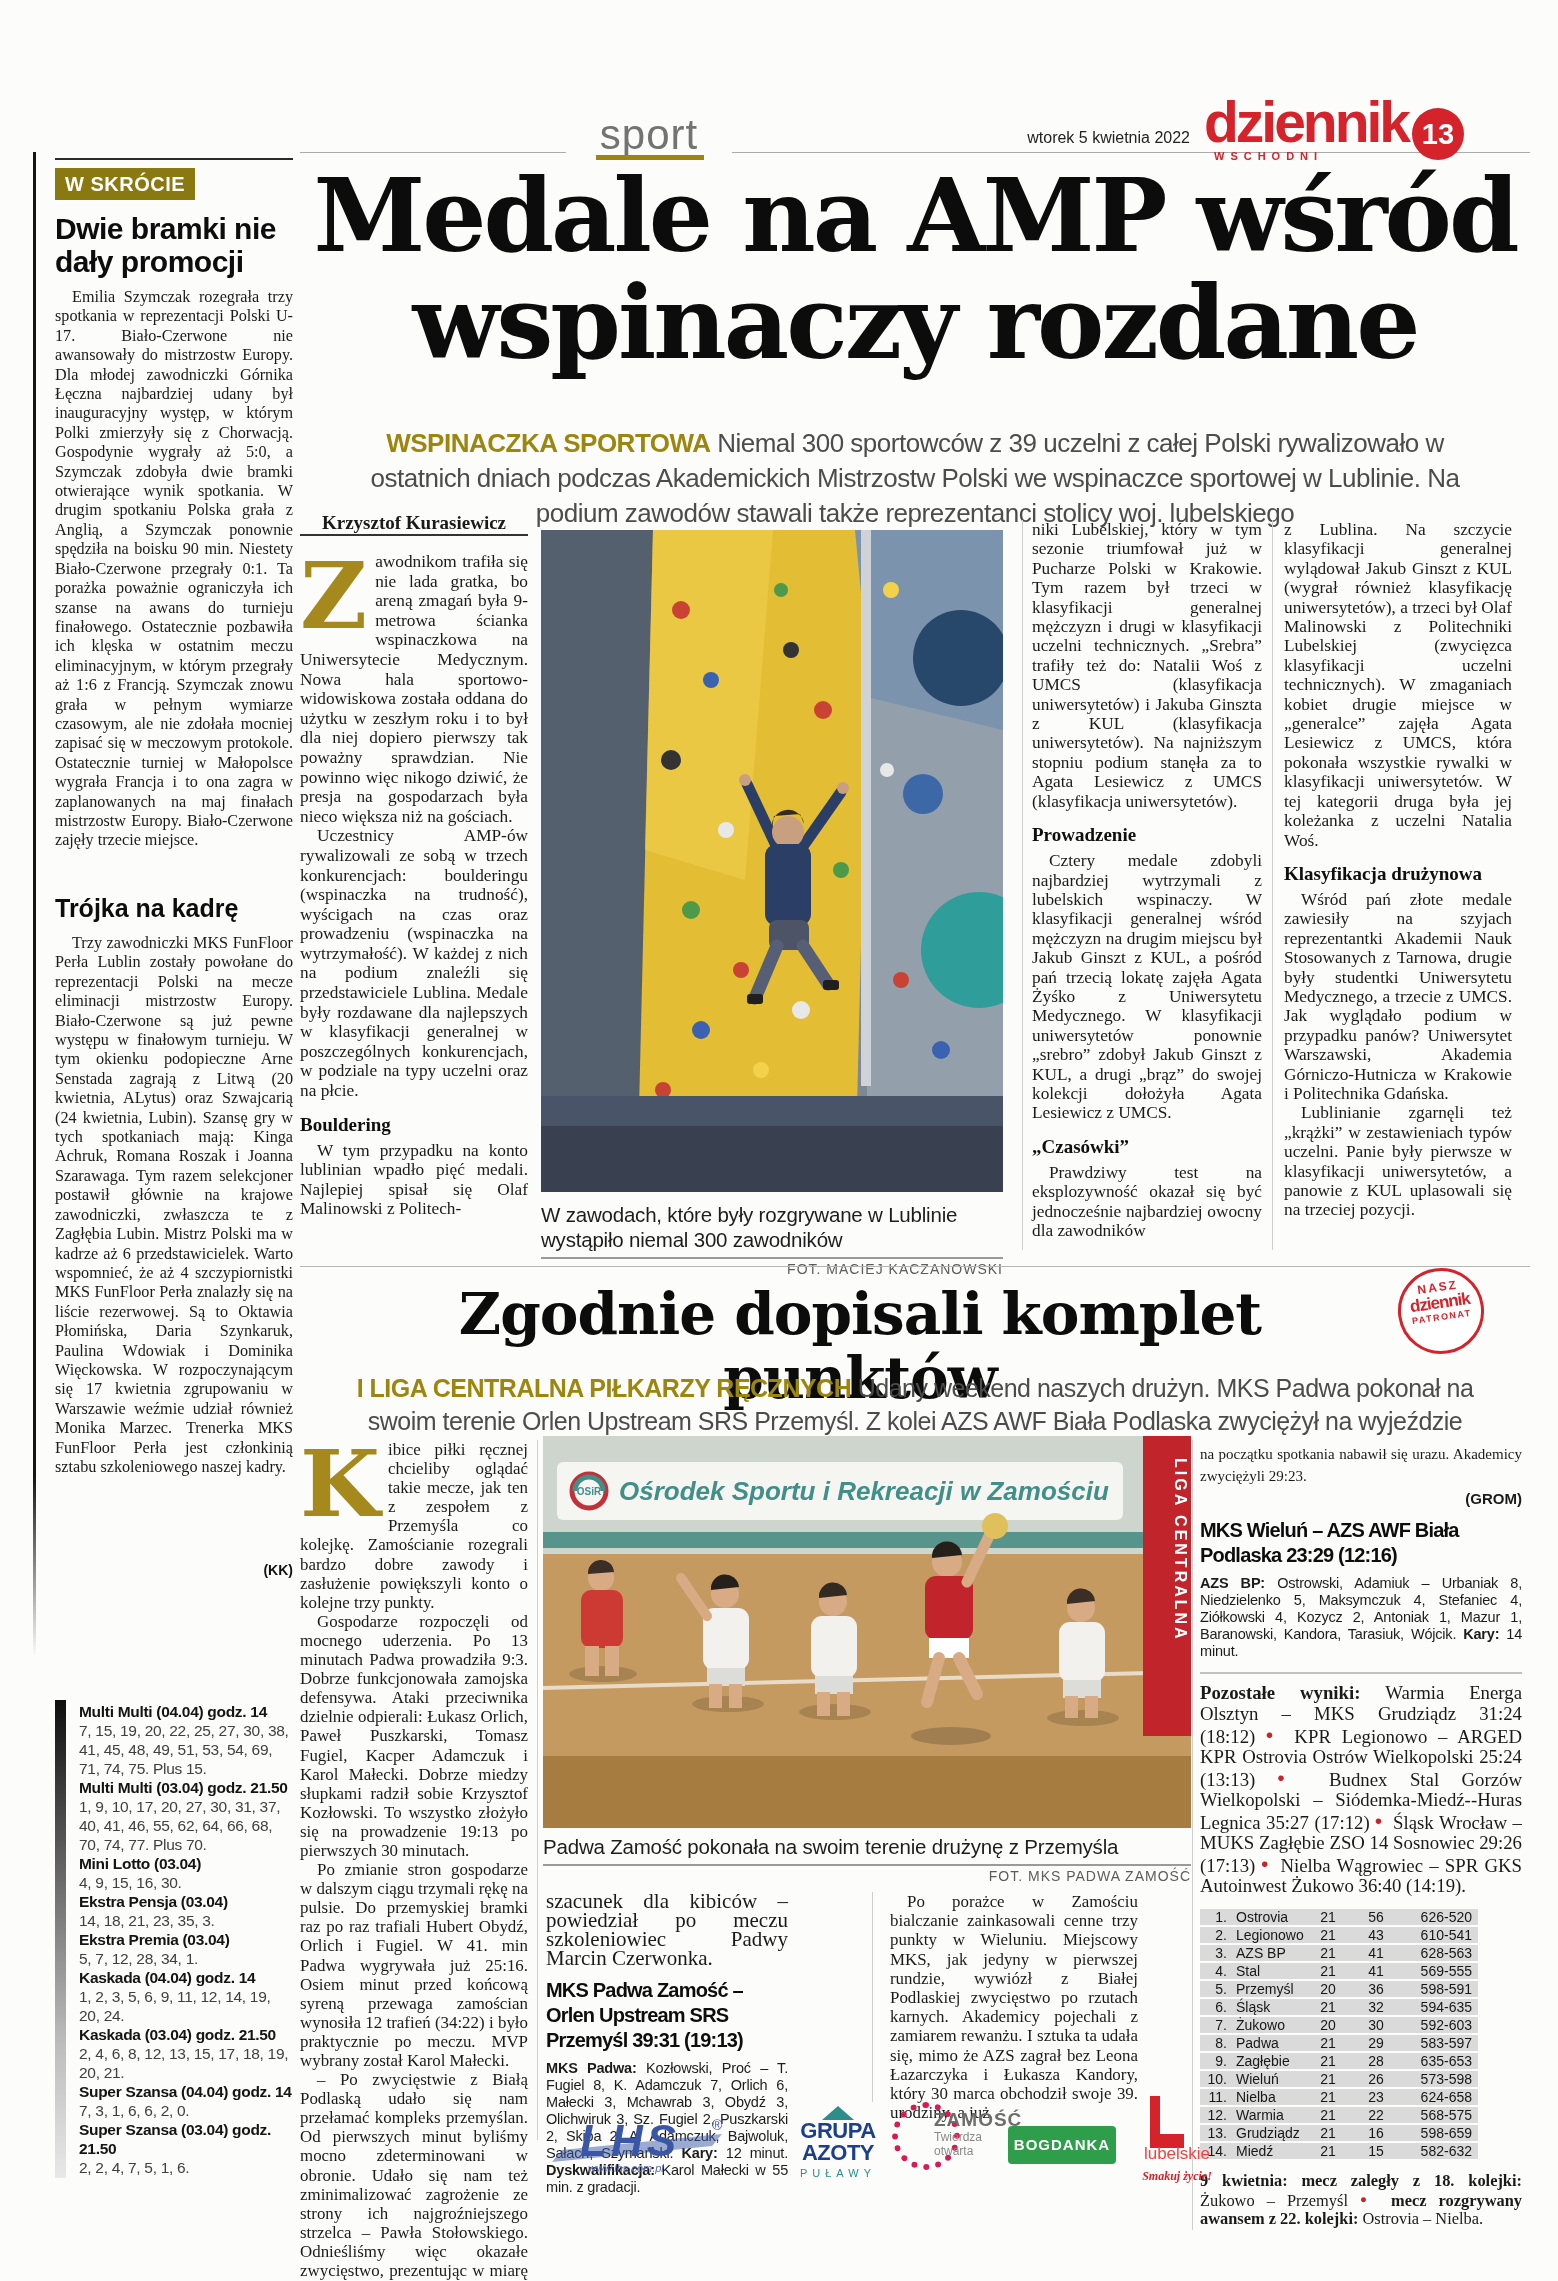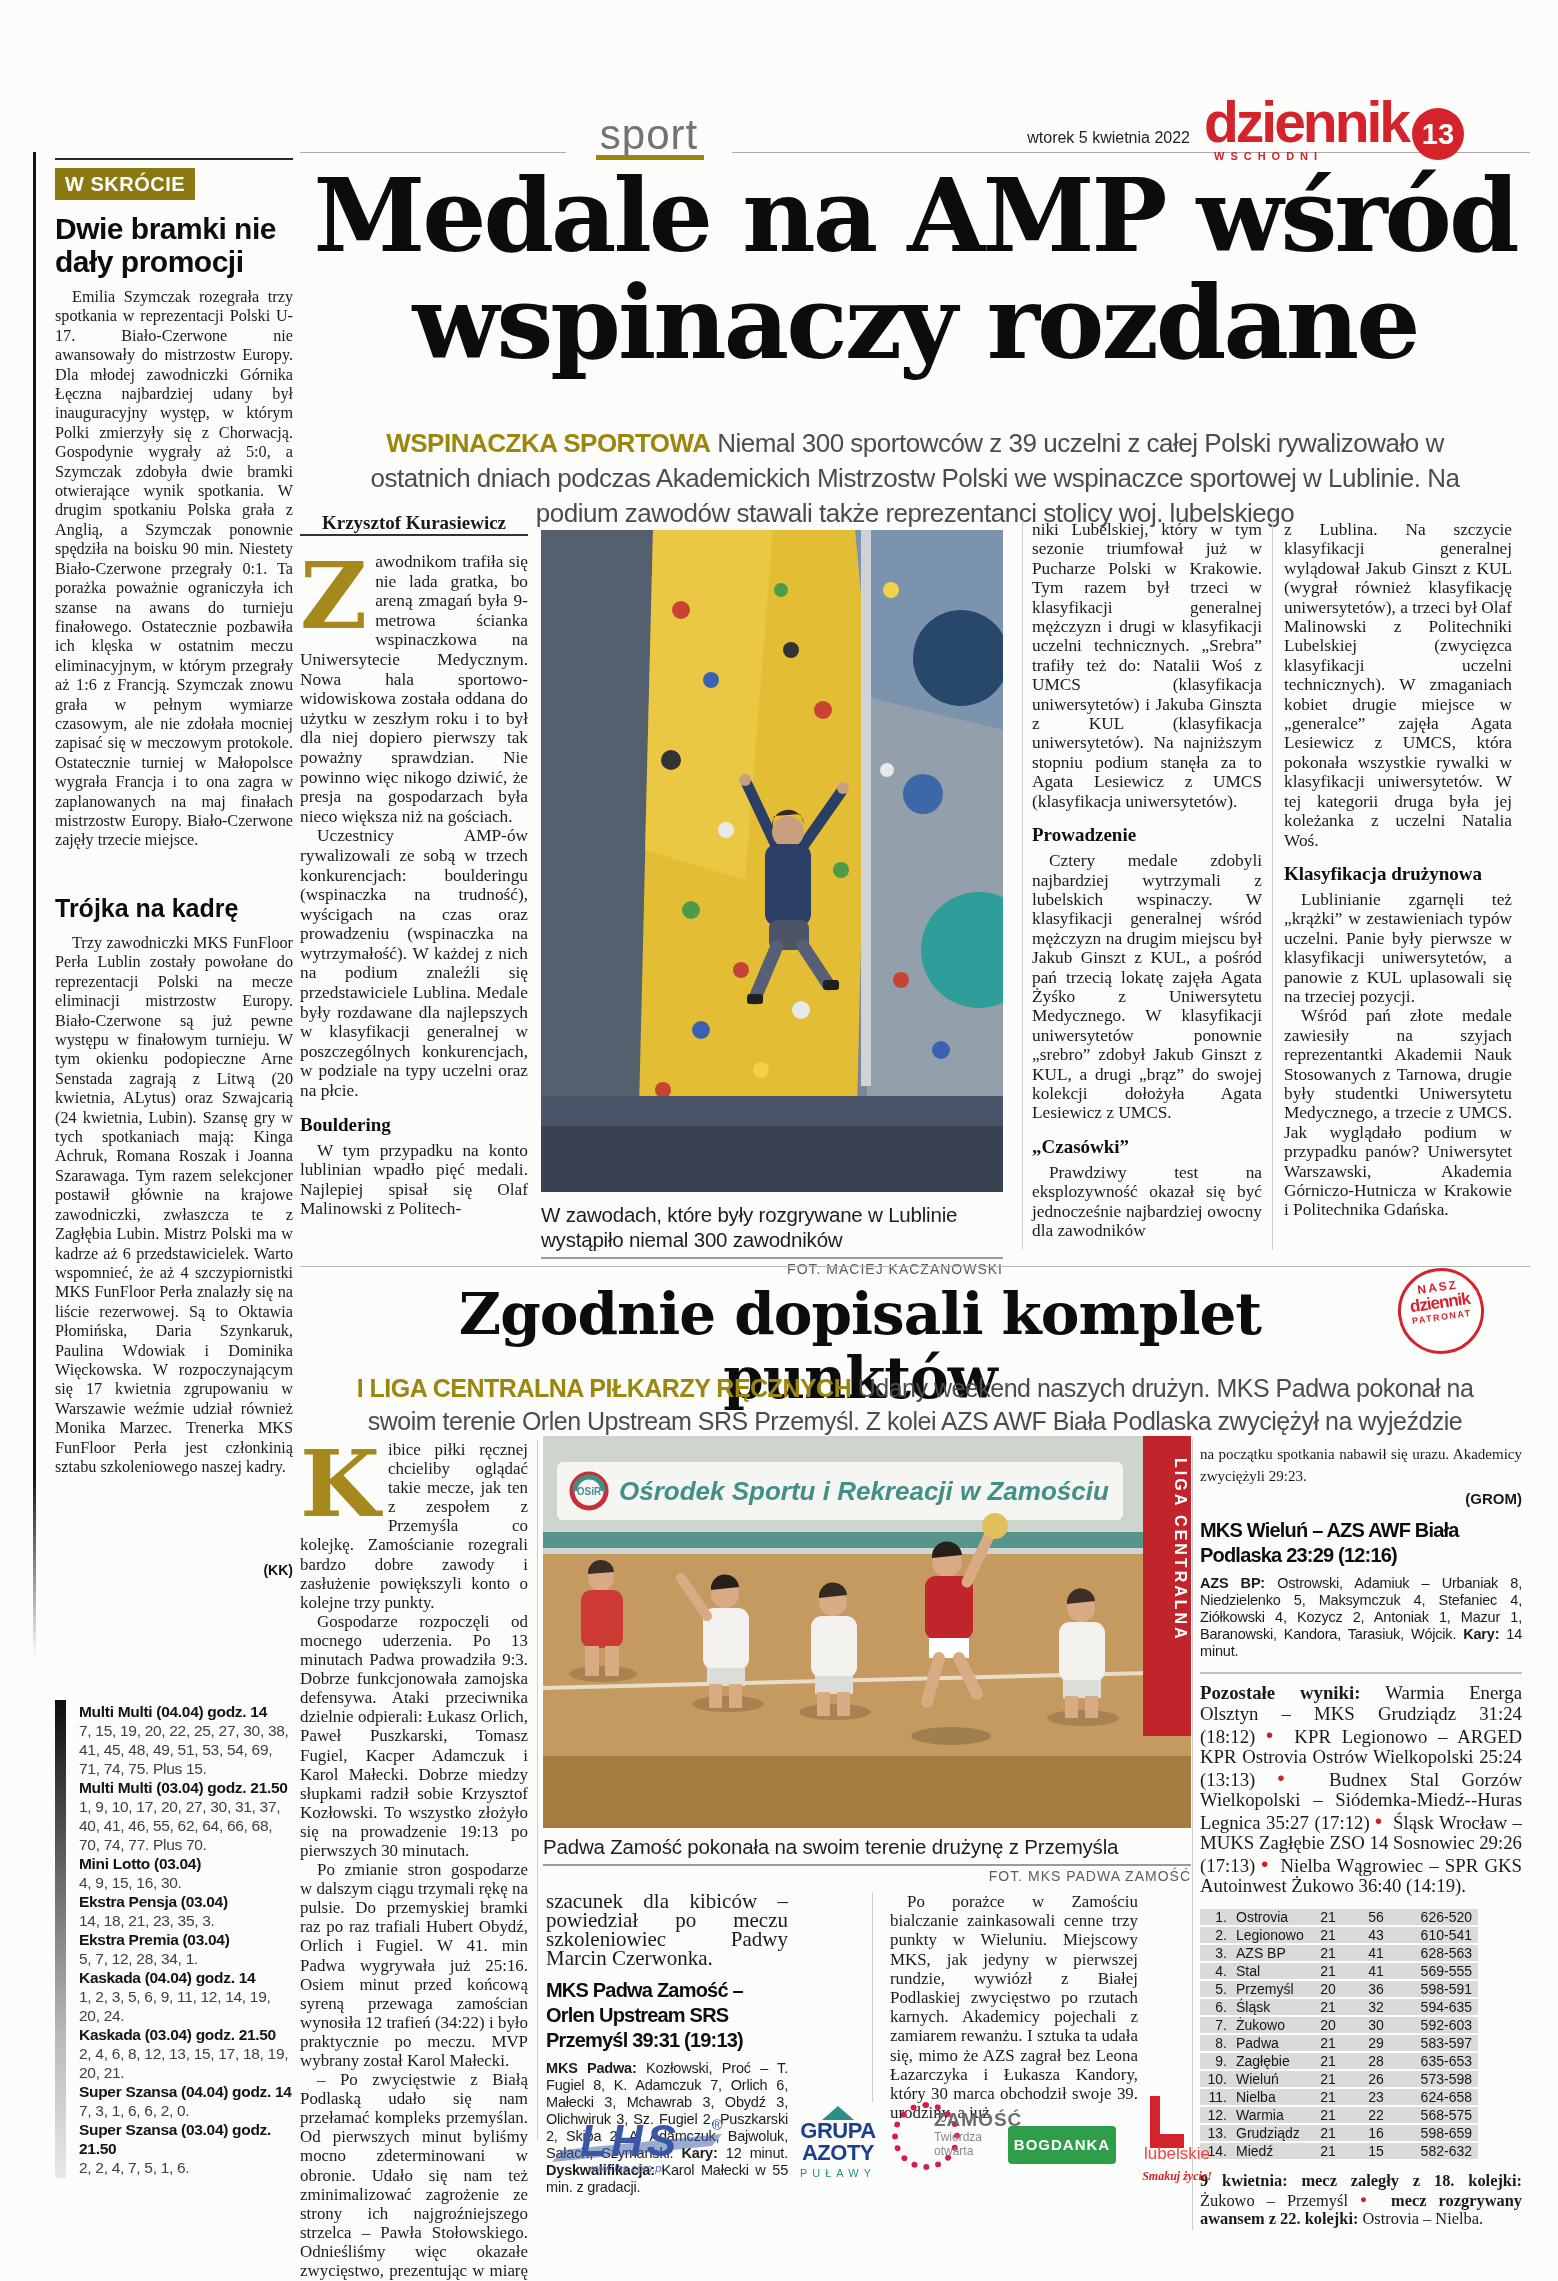--- a/index.html
+++ b/index.html
@@ -251,22 +251,22 @@
       <p>niki Lubelskiej, który w tym sezonie triumfował już w Pucharze Polski w Krakowie. Tym razem był trzeci w klasyfikacji generalnej mężczyzn i drugi w klasyfikacji uczelni technicznych. „Srebra” trafiły też do: Natalii Woś z UMCS (klasyfikacja uniwersytetów) i Jakuba Ginszta z KUL (klasyfikacja uniwersytetów). Na najniższym stopniu podium stanęła za to Agata Lesiewicz z UMCS (klasyfikacja uniwersytetów).</p>
       <div class="subhead">Prowadzenie</div>
       <p class="ind">Cztery medale zdobyli najbardziej wytrzymali z lubelskich wspinaczy. W klasyfikacji generalnej wśród mężczyzn na drugim miejscu był Jakub Ginszt z KUL, a pośród pań trzecią lokatę zajęła Agata Żyśko z Uniwersytetu Medycznego. W klasyfikacji uniwersytetów ponownie „srebro” zdobył Jakub Ginszt z KUL, a drugi „brąz” do swojej kolekcji dołożyła Agata Lesiewicz z UMCS.</p>
       <div class="subhead">„Czasówki”</div>
       <p class="ind">Prawdziwy test na eksplozywność okazał się być jednocześnie najbardziej owocny dla zawodników</p>
     </div>
 
     <div class="abs a1c5 just">
       <p>z Lublina. Na szczycie klasyfikacji generalnej wylądował Jakub Ginszt z KUL (wygrał również klasyfikację uniwersytetów), a trzeci był Olaf Malinowski z Politechniki Lubelskiej (zwycięzca klasyfikacji uczelni technicznych). W zmaganiach kobiet drugie miejsce w „generalce” zajęła Agata Lesiewicz z UMCS, która pokonała wszystkie rywalki w klasyfikacji uniwersytetów. W tej kategorii druga była jej koleżanka z uczelni Natalia Woś.</p>
       <div class="subhead">Klasyfikacja drużynowa</div>
+      <p class="ind">Wśród pań złote medale zawiesiły na szyjach reprezentantki Akademii Nauk Stosowanych z Tarnowa, drugie były studentki Uniwersytetu Medycznego, a trzecie z UMCS. Jak wyglądało podium w przypadku panów? Uniwersytet Warszawski, Akademia Górniczo-Hutnicza w Krakowie i Politechnika Gdańska.</p>
       <p class="ind">Lublinianie zgarnęli też „krążki” w zestawieniach typów uczelni. Panie były pierwsze w klasyfikacji uniwersytetów, a panowie z KUL uplasowali się na trzeciej pozycji.</p>
-      <p class="ind">Wśród pań złote medale zawiesiły na szyjach reprezentantki Akademii Nauk Stosowanych z Tarnowa, drugie były studentki Uniwersytetu Medycznego, a trzecie z UMCS. Jak wyglądało podium w przypadku panów? Uniwersytet Warszawski, Akademia Górniczo-Hutnicza w Krakowie i Politechnika Gdańska.</p>
     </div>
   </div>
 
   <div class="abs article-divider"></div>
 
   <div>
     <div class="abs headline2">Zgodnie dopisali komplet punktów</div>
     <div class="abs stamp">
       <div class="s1">NASZ</div>
       <div class="s2">dziennik</div>

